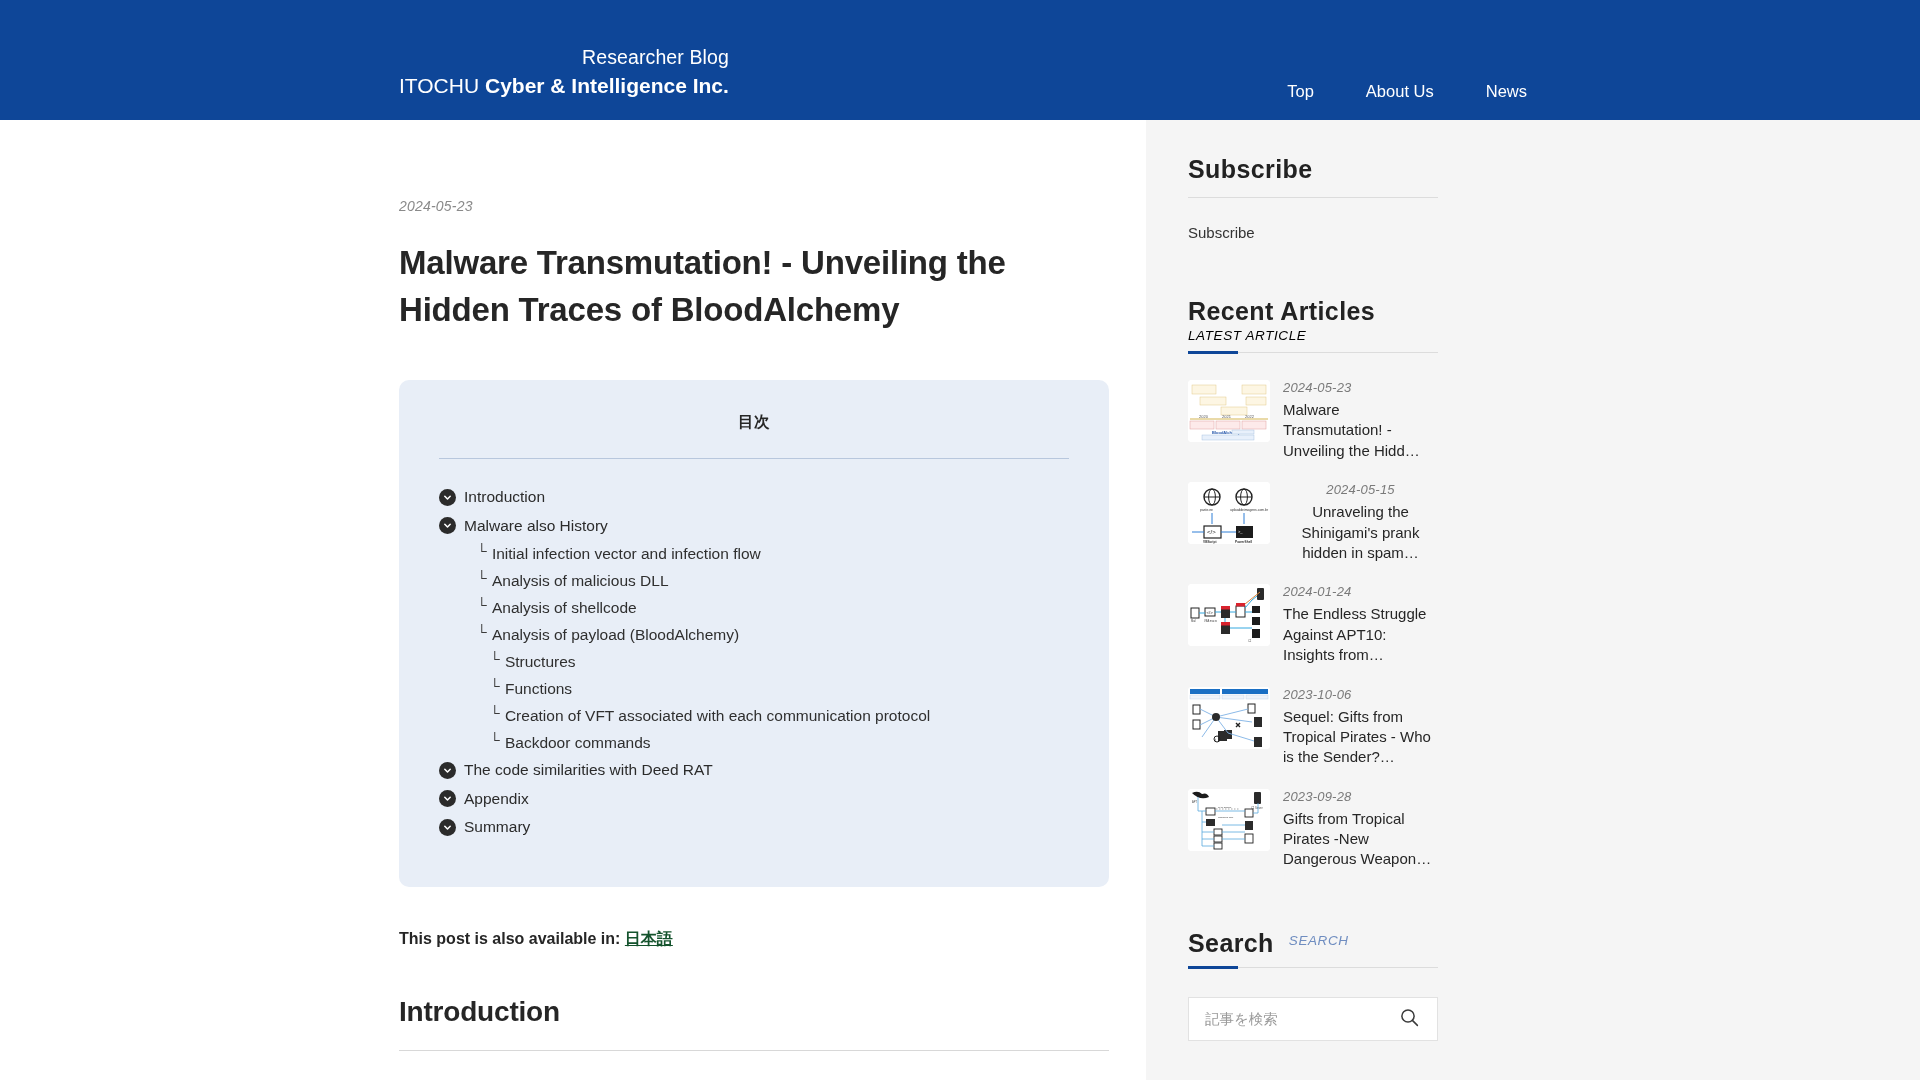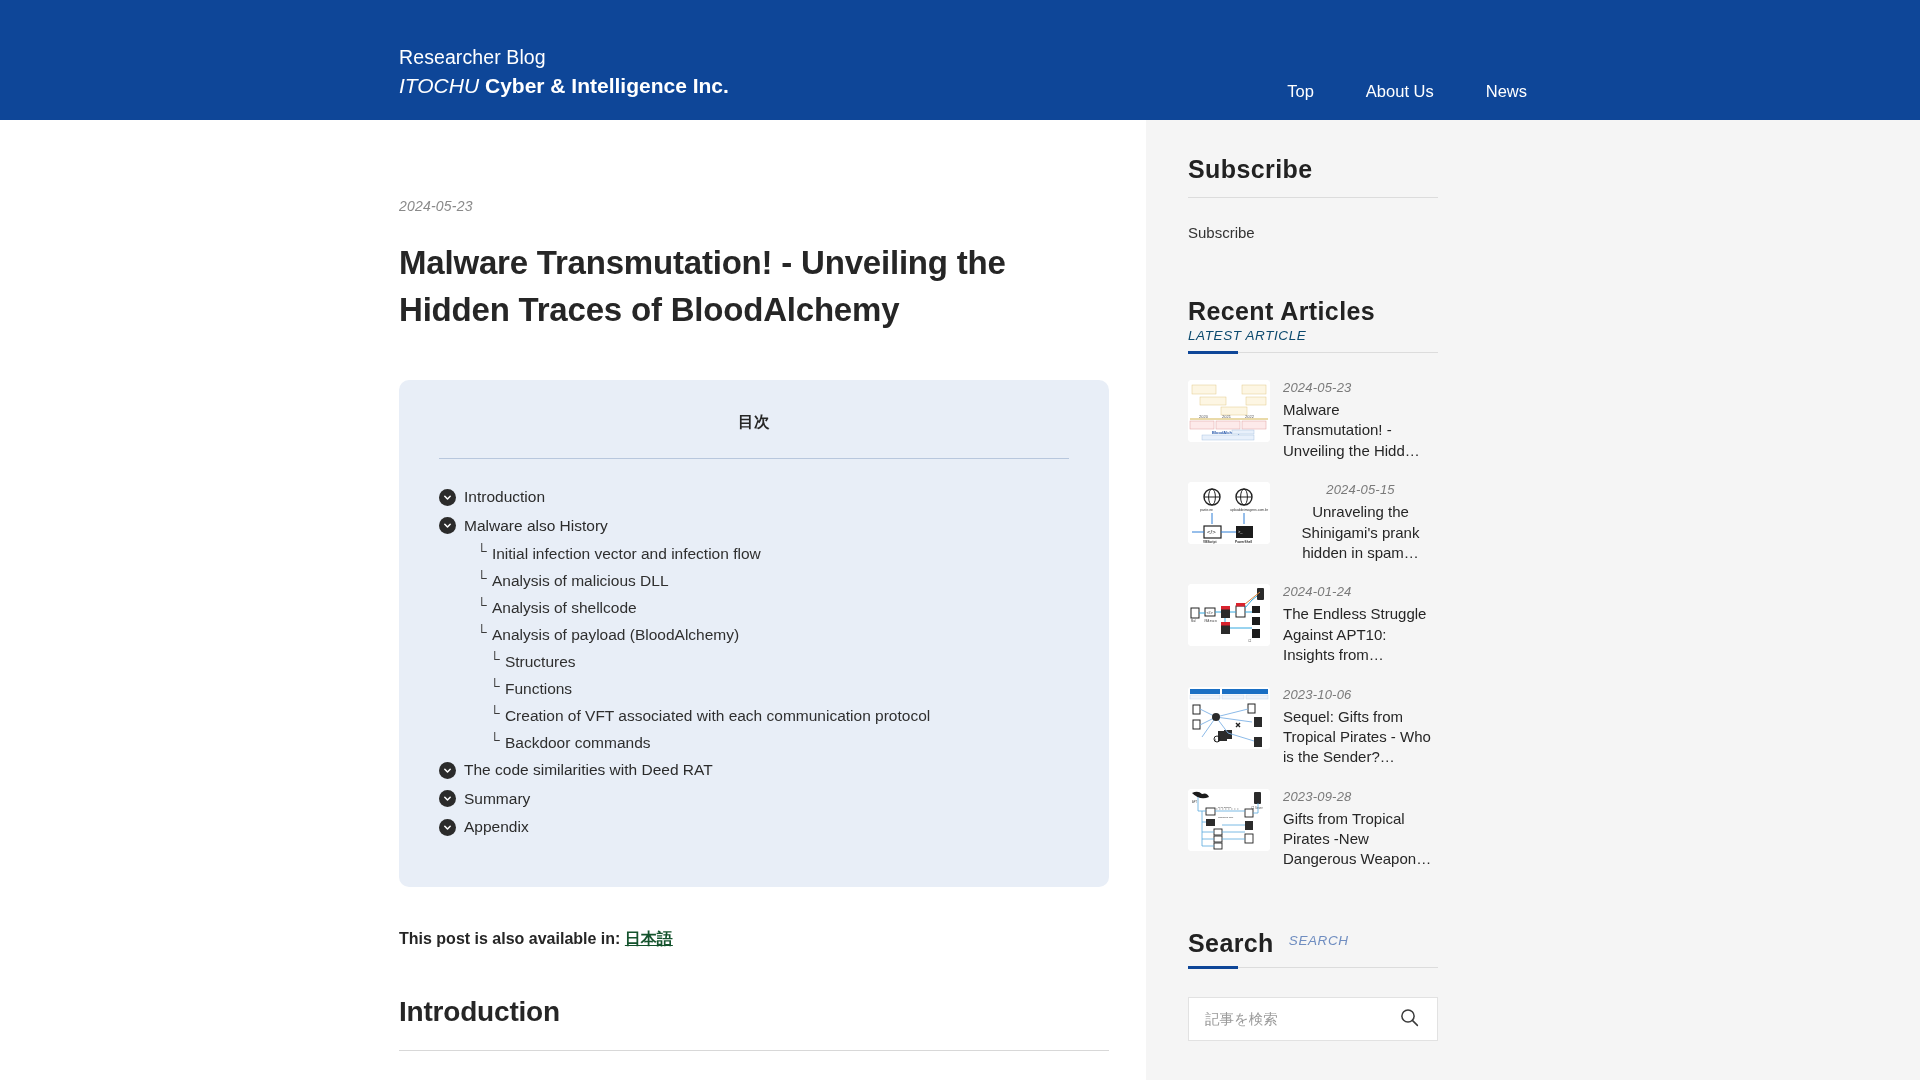--- a/index.html
+++ b/index.html
@@ -15,20 +15,21 @@
   .site-header {
     width: 1920px;
     height: 120px;
     background: #0E4698;
     position: relative;
   }
   .header-inner {
     width: 1583px;
     height: 120px;
     position: relative;
+    text-align: right;
   }
   .brand {
     position: absolute;
     left: 399px;
     top: 45px;
     color: #ffffff;
     line-height: 1.32;
   }
   .brand-line1 {
     font-size: 19.5px;
@@ -37,21 +38,20 @@
     display: block;
   }
   .brand-line2 {
     font-size: 21px;
     font-weight: 700;
     display: block;
     margin-top: 1px;
     white-space: nowrap;
   }
   .brand-itochu {
-    font-style: italic;
     font-weight: 400;
   }
   .main-nav {
     position: absolute;
     right: 0;
     top: 83px;
     display: flex;
     align-items: center;
     gap: 0px;
   }
@@ -213,21 +213,21 @@
     font-size: 13.5px;
     font-style: italic;
     color: #6f8dc0;
     letter-spacing: .6px;
     position: relative;
     top: -3px;
   }
   .side-en-block {
     font-size: 13.5px;
     font-style: italic;
-    color: #0c4a6e;
+    color: #000000;
     letter-spacing: .6px;
     margin-top: 2px;
     display: block;
   }
   .side-rule-plain {
     height: 1px;
     background: #dcdcdc;
     margin-top: 13px;
     width: 250px;
   }
@@ -404,29 +404,29 @@
                 </svg>
               </span>
               <span class="toc-label">The code similarities with Deed RAT</span>
             </div>
             <div class="toc-item lvl1">
               <span class="chev">
                 <svg width="9" height="9" viewBox="0 0 9 9">
                   <polyline points="1.8,3.2 4.5,6 7.2,3.2" fill="none" stroke="#ffffff" stroke-width="1.5" stroke-linecap="round" stroke-linejoin="round"></polyline>
                 </svg>
               </span>
-              <span class="toc-label">Summary</span>
+              <span class="toc-label">Appendix</span>
             </div>
             <div class="toc-item lvl1">
               <span class="chev">
                 <svg width="9" height="9" viewBox="0 0 9 9">
                   <polyline points="1.8,3.2 4.5,6 7.2,3.2" fill="none" stroke="#ffffff" stroke-width="1.5" stroke-linecap="round" stroke-linejoin="round"></polyline>
                 </svg>
               </span>
-              <span class="toc-label">Appendix</span>
+              <span class="toc-label">Summary</span>
             </div>
           </div>
       </section>
 
       <p class="also"><span>This post is also available in:</span>
         <a href="#">日本語</a></p>
 
       <h2 class="sec-head">Introduction</h2>
       <div class="sec-rule"></div>
 

